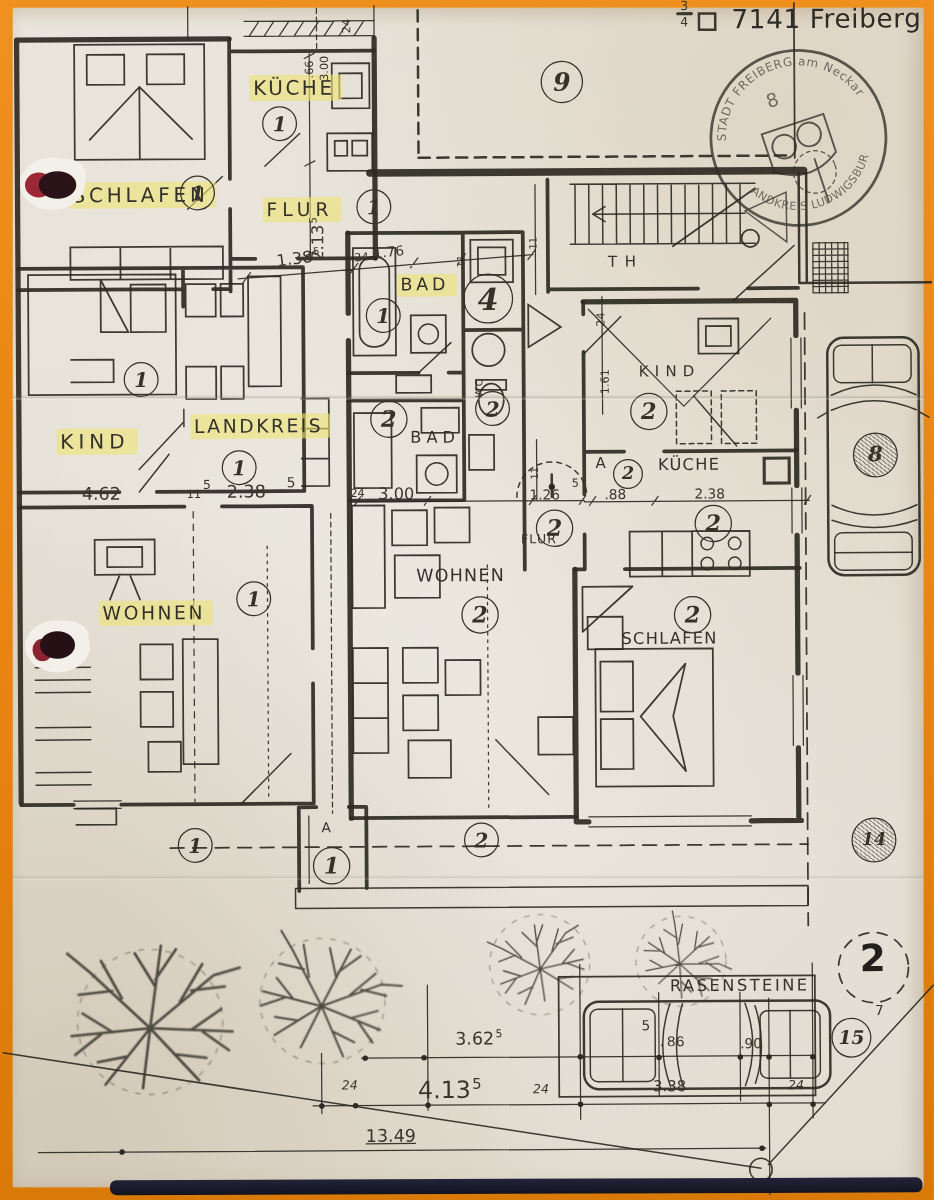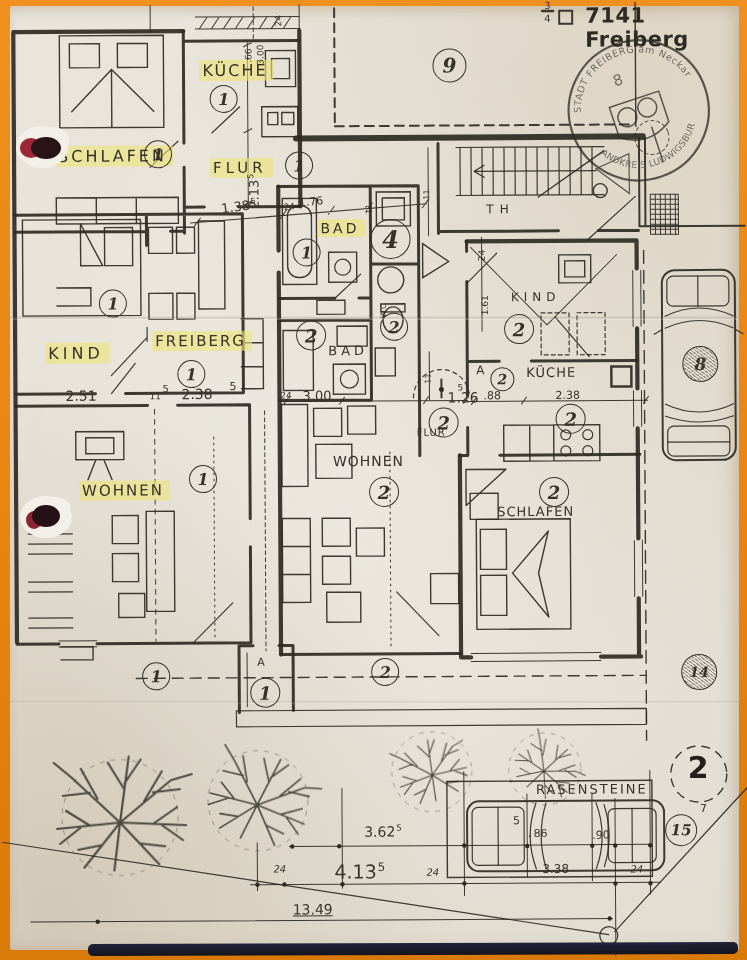--- a/index.html
+++ b/index.html
@@ -24,21 +24,21 @@
   .lab{position:absolute;color:#35312a;white-space:nowrap;transform-origin:left top;letter-spacing:2px;}
   .lab.hl{background:rgba(238,227,118,.62);padding:1px 6px 1px 3px;border-radius:2px;}
   .circ{position:absolute;border:1.7px solid #36322a;border-radius:50%;display:flex;align-items:center;
     justify-content:center;font-family:"DejaVu Serif",serif;font-style:italic;font-weight:bold;color:#36322a;}
   .circ.scrib{background:repeating-linear-gradient(38deg,rgba(52,47,38,.42) 0 1px,rgba(0,0,0,0) 1px 2.6px);}
   .csup{position:absolute;top:-13px;right:-11px;font-size:11px;font-style:normal;font-weight:normal;
     font-family:"DejaVu Sans",sans-serif;}
   .dim{position:absolute;color:#3a352c;white-space:nowrap;transform-origin:left top;}
   .dim.it{font-style:italic;}
   .dsup{font-size:.62em;vertical-align:super;margin-left:1px;}
-  #title{position:absolute;left:588px;top:5px;font-weight:bold;font-size:21px;letter-spacing:.5px;color:#2e2b25;}
+  #title{position:absolute;left:588px;top:5px;font-weight:normal;font-size:21px;letter-spacing:.5px;color:#2e2b25;}
   #sheet2{position:absolute;left:686px;top:752px;font-weight:bold;font-size:30px;color:#23201b;}
   .stampTxt{font-family:"DejaVu Sans",sans-serif;fill:#57534b;}
   .crease{position:absolute;left:10px;width:729px;height:4px;pointer-events:none;
     background:linear-gradient(180deg,rgba(120,108,88,0) 0%,rgba(120,108,88,.25) 50%,rgba(255,255,255,.3) 80%,rgba(0,0,0,0) 100%);}
   #darkstrip{position:absolute;left:88px;top:943px;width:650px;height:12px;border-radius:5px;
     background:linear-gradient(180deg,#23233a,#14141f);transform:rotate(-.2deg);}
 </style>
 </head>
 <body>
 
@@ -222,21 +222,21 @@
         </g>
       </g>
     </svg>
 
     <div id="annotations">
         <div class="lab hl" style="left: 57px; top: 144px; font-size: 16px; letter-spacing: 3px;">SCHLAFEN</div>
         <div class="lab hl" style="left: 202px; top: 59px; font-size: 16px; letter-spacing: 2px;">KÜCHE</div>
         <div class="lab hl" style="left: 212px; top: 157px; font-size: 15px; letter-spacing: 4px;">FLUR</div>
         <div class="lab hl" style="left: 319px; top: 219px; font-size: 14px; letter-spacing: 3px;">BAD</div>
         <div class="lab hl" style="left: 46px; top: 341px; font-size: 16px; letter-spacing: 4px;">KIND</div>
-        <div class="lab hl" style="left: 153px; top: 330px; font-size: 15px; letter-spacing: 2px;">FREIBERG</div>
+        <div class="lab hl" style="left: 153px; top: 330px; font-size: 15px; letter-spacing: 2px;">LANDKREIS</div>
         <div class="lab hl" style="left: 79px; top: 479px; font-size: 15px; letter-spacing: 2px;">WOHNEN</div>
         <div class="lab" style="left: 329px; top: 343px; font-size: 13px; letter-spacing: 4px;">BAD</div>
         <div class="lab" style="left: 333px; top: 453px; font-size: 14px; letter-spacing: 1px;">WOHNEN</div>
         <div class="lab" style="left: 417px; top: 427px; font-size: 10px; letter-spacing: 1px;">FLUR</div>
         <div class="lab" style="left: 512px; top: 291px; font-size: 12px; letter-spacing: 5px;">KIND</div>
         <div class="lab" style="left: 527px; top: 366px; font-size: 13px; letter-spacing: 1px;">KÜCHE</div>
         <div class="lab" style="left: 497px; top: 505px; font-size: 13px; letter-spacing: 1px;">SCHLAFEN</div>
         <div class="lab" style="left: 488px; top: 203px; font-size: 12px; letter-spacing: 6px;">TH</div>
         <div class="lab" style="left: 380px; top: 318px; font-size: 8px; letter-spacing: 1px; transform: rotate(-90deg);">WC</div>
         <div class="lab" style="left: 500px; top: 783px; font-size: 13px; letter-spacing: 2px; margin-left: 34px;">RASENSTEINE</div>
@@ -272,40 +272,40 @@
         <div class="dim" style="left: 276px; top: 26px; font-size: 9px; transform: rotate(-90deg);">24</div>
         <div class="dim" style="left: 246px; top: 62px; font-size: 9px; transform: rotate(-90deg);">.66</div>
         <div class="dim" style="left: 258px; top: 64px; font-size: 9px; transform: rotate(-90deg);">3.00</div>
         <div class="dim" style="left: 248px; top: 208px; font-size: 13px; transform: rotate(-90deg);">2.13<span class="dsup">5</span></div>
         <div class="dim" style="left: 547px; top: 1px; font-size: 10px;">3</div>
         <div class="dim" style="left: 547px; top: 14px; font-size: 10px;">4</div>
         <div class="dim" style="left: 424px; top: 200px; font-size: 8px; transform: rotate(-90deg);">11</div>
         <div class="dim" style="left: 478px; top: 262px; font-size: 9px; transform: rotate(-90deg);">24</div>
         <div class="dim" style="left: 481px; top: 316px; font-size: 9px; transform: rotate(-90deg);">1.61</div>
         <div class="dim" style="left: 424px; top: 384px; font-size: 8px; transform: rotate(-90deg);">11</div>
-        <div class="dim" style="left: 66px; top: 386px; font-size: 14px;">2.51</div>
+        <div class="dim" style="left: 66px; top: 386px; font-size: 14px;">4.62</div>
         <div class="dim" style="left: 150px; top: 390px; font-size: 9px;">11</div>
         <div class="dim" style="left: 163px; top: 382px; font-size: 10px;">5</div>
         <div class="dim" style="left: 182px; top: 385px; font-size: 14px;">2.38</div>
         <div class="dim" style="left: 230px; top: 379px; font-size: 11px;">5</div>
         <div class="dim" style="left: 278px; top: 390px; font-size: 9px;">.24</div>
         <div class="dim" style="left: 303px; top: 388px; font-size: 13px;">3.00</div>
-        <div class="dim" style="left: 424px; top: 390px; font-size: 14px; margin-left: 24px;">1.26</div>
+        <div class="dim" style="left: 424px; top: 390px; font-size: 11px;">1.26</div>
         <div class="dim" style="left: 458px; top: 383px; font-size: 9px;">5</div>
         <div class="dim" style="left: 484px; top: 390px; font-size: 11px;">.88</div>
         <div class="dim" style="left: 556px; top: 390px; font-size: 11px;">2.38</div>
         <div class="dim" style="left: 362px; top: 823px; font-size: 14px;">3.62<span class="dsup">5</span></div>
         <div class="dim" style="left: 332px; top: 860px; font-size: 19px;">4.13<span class="dsup">5</span></div>
         <div class="dim it" style="left: 271px; top: 863px; font-size: 10px;">24</div>
         <div class="dim it" style="left: 424px; top: 867px; font-size: 10px;">24</div>
         <div class="dim" style="left: 290px; top: 901px; font-size: 14px; text-decoration: underline;">13.49</div>
         <div class="dim" style="left: 511px; top: 815px; font-size: 11px;">5</div>
         <div class="dim" style="left: 524px; top: 828px; font-size: 12px; font-family: Liberation Mono, monospace;">.86</div>
         <div class="dim" style="left: 590px; top: 830px; font-size: 11px;">.90</div>
-        <div class="dim" style="left: 540px; top: 863px; font-size: 12px;">3.38</div>
+        <div class="dim" style="left: 520px; top: 863px; font-size: 12px;">3.38</div>
         <div class="dim it" style="left: 628px; top: 865px; font-size: 10px;">24</div>
       </div>
 
     <div id="title">7141 Freiberg</div>
     <div id="sheet2">2</div>
   </div>
 
   <svg class="lw" width="747" height="960" viewBox="0 0 747 960" style="z-index:40;">
     <g>
       <ellipse cx="42" cy="147" rx="26" ry="21" fill="#f3f0e9"></ellipse>

